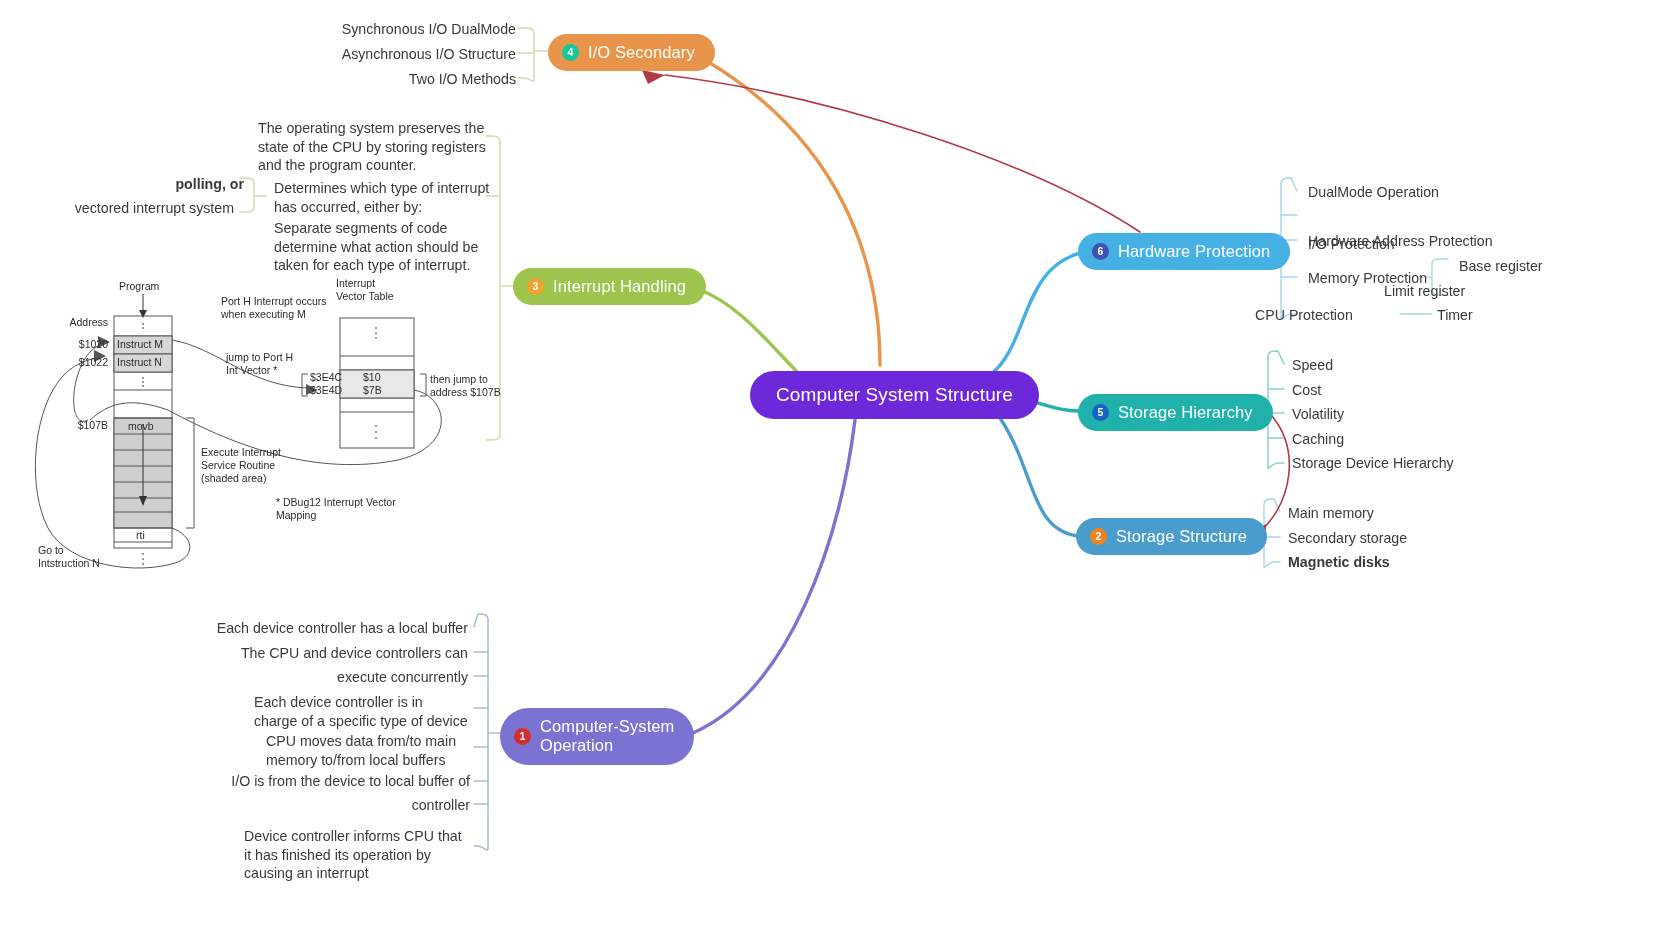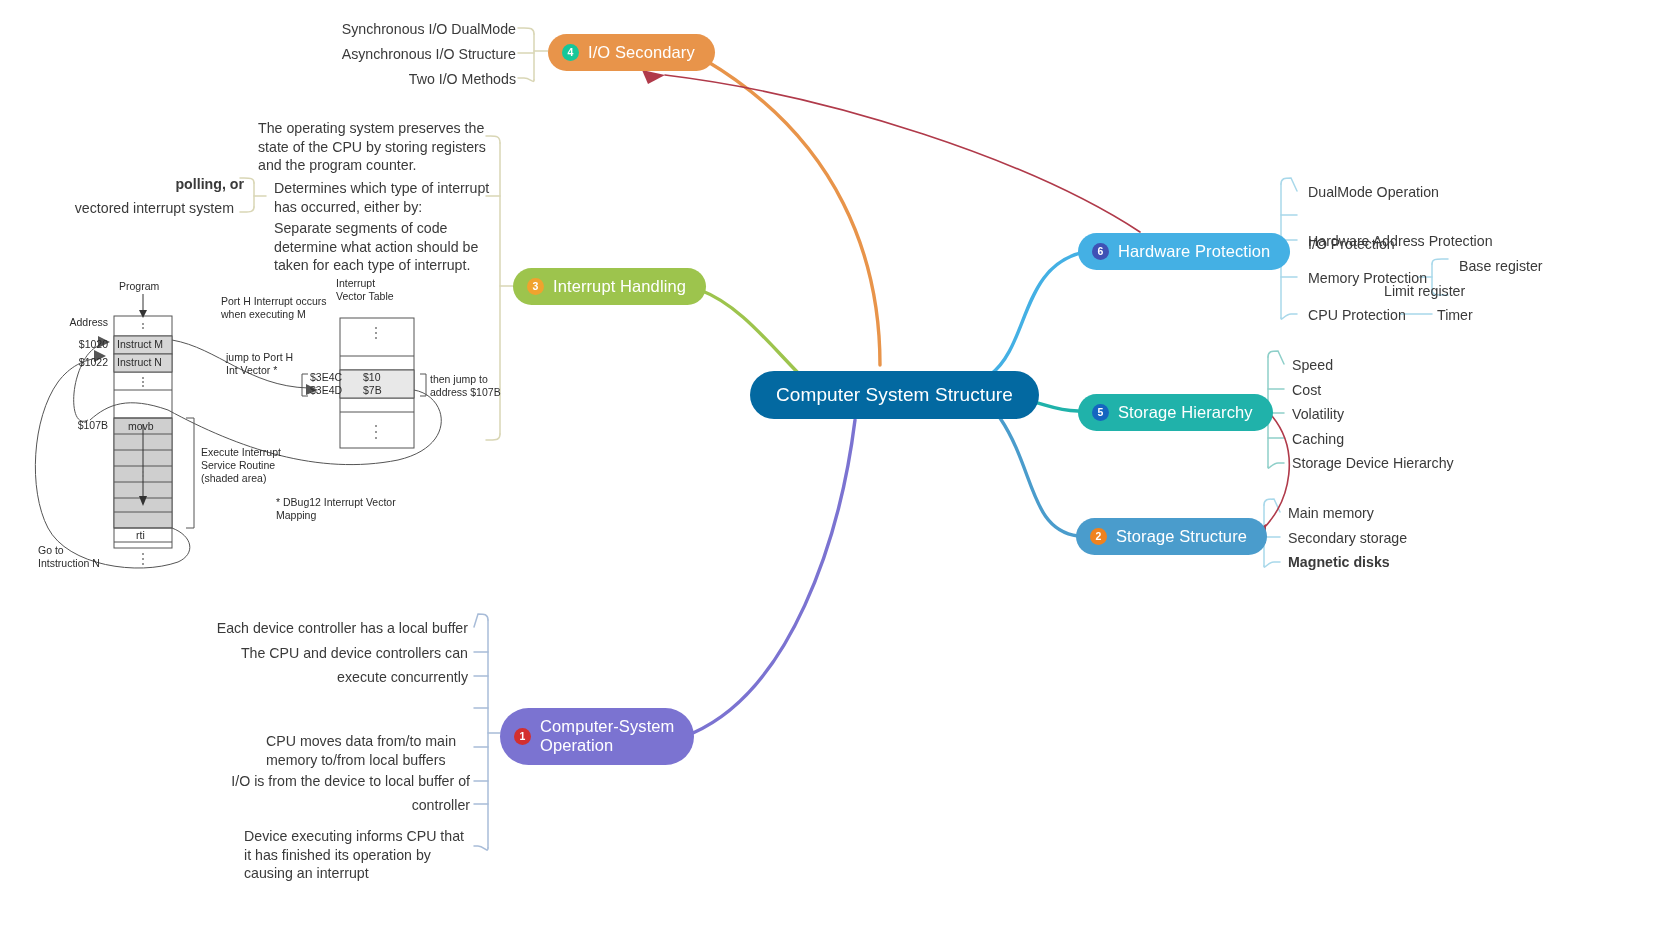--- a/index.html
+++ b/index.html
@@ -137,21 +137,21 @@
       <path d="M 488 848 C 488 854 484 846 478 846 L 474 846" stroke="#a8bcd8" stroke-width="1.5"></path>
 
       <path d="M 1140 232 C 1030 160 830 95 665 75" stroke="#b03a4a" stroke-width="1.6"></path>
       <path d="M 642 70 L 665 75 L 648 84 Z" fill="#b03a4a" stroke="none"></path>
 
       <path d="M 1272 416 C 1300 450 1292 500 1262 530" stroke="#b03a4a" stroke-width="1.6"></path>
       <path d="M 1246 538 L 1266 524 L 1266 543 Z" fill="#b03a4a" stroke="none"></path>
     </g>
   </svg>
 
-  <div class="node center" style="left:750px; top:371px; background:#0369a1;">
+  <div class="node center" style="left:750px; top:371px; background:#6d28d9;">
     <span class="ntext">Computer System Structure</span>
   </div>
 
   <div class="node" style="left:548px; top:34px; background:#e8944a;">
     <span class="badge" style="background:#16c79a;">4</span>
     <span class="ntext">I/O Secondary</span>
   </div>
 
   <div class="node" style="left:513px; top:268px; background:#9dc44d;">
     <span class="badge" style="background:#f0a32e;">3</span>
@@ -188,40 +188,41 @@
   <div class="leaf r" style="left:100px; top:175px; width:144px;font-weight:bold;">polling, or</div>
   <div class="leaf r" style="left:60px; top:199px; width:174px;">vectored interrupt system</div>
   <div class="leaf l" style="left:274px; top:219px; width:218px;">Separate segments of code determine what action should be taken for each type of interrupt.</div>
 
   <div class="leaf l" style="left:1308px; top:183px;">DualMode Operation</div>
   <div class="leaf l" style="left:1308px; top:207px;margin-top:28px;">I/O Protection</div>
   <div class="leaf l" style="left:1308px; top:232px;">Hardware Address Protection</div>
   <div class="leaf l" style="left:1308px; top:269px;">Memory Protection</div>
   <div class="leaf l" style="left:1459px; top:257px;">Base register</div>
   <div class="leaf l" style="left:1384px; top:282px;">Limit register</div>
-  <div class="leaf l" style="left:1308px; top:306px;">CPU Protection</div>
+  <div class="leaf l" style="left:1255px; top:306px;">CPU Protection</div>
   <div class="leaf l" style="left:1437px; top:306px;">Timer</div>
 
   <div class="leaf l" style="left:1292px; top:356px;">Speed</div>
   <div class="leaf l" style="left:1292px; top:381px;">Cost</div>
   <div class="leaf l" style="left:1292px; top:405px;">Volatility</div>
   <div class="leaf l" style="left:1292px; top:430px;">Caching</div>
   <div class="leaf l" style="left:1292px; top:454px;">Storage Device Hierarchy</div>
 
   <div class="leaf l" style="left:1288px; top:504px;">Main memory</div>
   <div class="leaf l" style="left:1288px; top:529px;">Secondary storage</div>
   <div class="leaf l" style="left:1288px; top:553px;font-weight:bold;">Magnetic disks</div>
 
   <div class="leaf r" style="left:200px; top:619px; width:268px;">Each device controller has a local buffer</div>
   <div class="leaf r" style="left:200px; top:644px; width:268px;">The CPU and device controllers can</div>
   <div class="leaf r" style="left:200px; top:668px; width:268px;">execute concurrently</div>
+  <div class="leaf l" style="left:254px; top:693px; width:216px;">Each device controller is in charge of a specific type of device</div>
   <div class="leaf l" style="left:266px; top:732px; width:204px;">CPU moves data from/to main memory to/from local buffers</div>
   <div class="leaf r" style="left:200px; top:772px; width:270px;">I/O is from the device to local buffer of</div>
   <div class="leaf r" style="left:200px; top:796px; width:270px;">controller</div>
-  <div class="leaf l" style="left:244px; top:827px; width:228px;">Device executing informs CPU that it has finished its operation by causing an interrupt</div>
+  <div class="leaf l" style="left:244px; top:827px; width:228px;">Device controller informs CPU that it has finished its operation by causing an interrupt</div>
 
   <div id="diagram">
     <svg width="500" height="300" viewBox="0 0 500 300">
       <g stroke="#555" fill="none" stroke-width="1">
 
         <rect x="96" y="38" width="58" height="232" fill="#ffffff"></rect>
         <line x1="96" y1="58" x2="154" y2="58"></line>
         <line x1="96" y1="76" x2="154" y2="76"></line>
         <line x1="96" y1="94" x2="154" y2="94"></line>
         <line x1="96" y1="112" x2="154" y2="112"></line>

